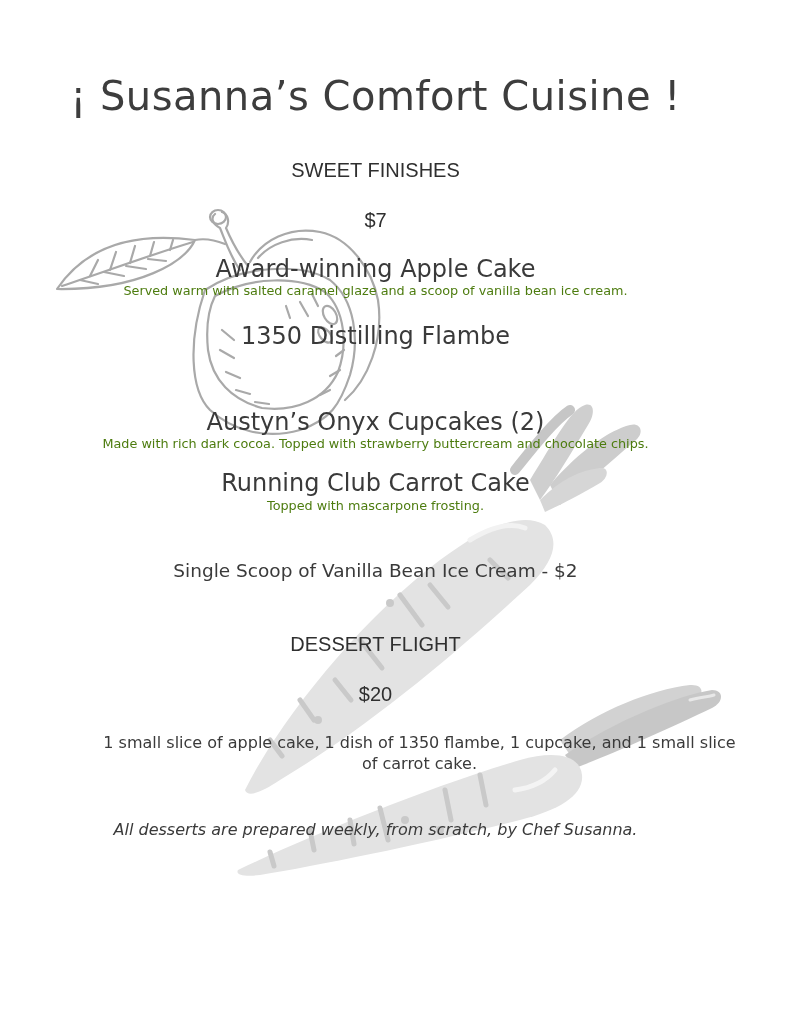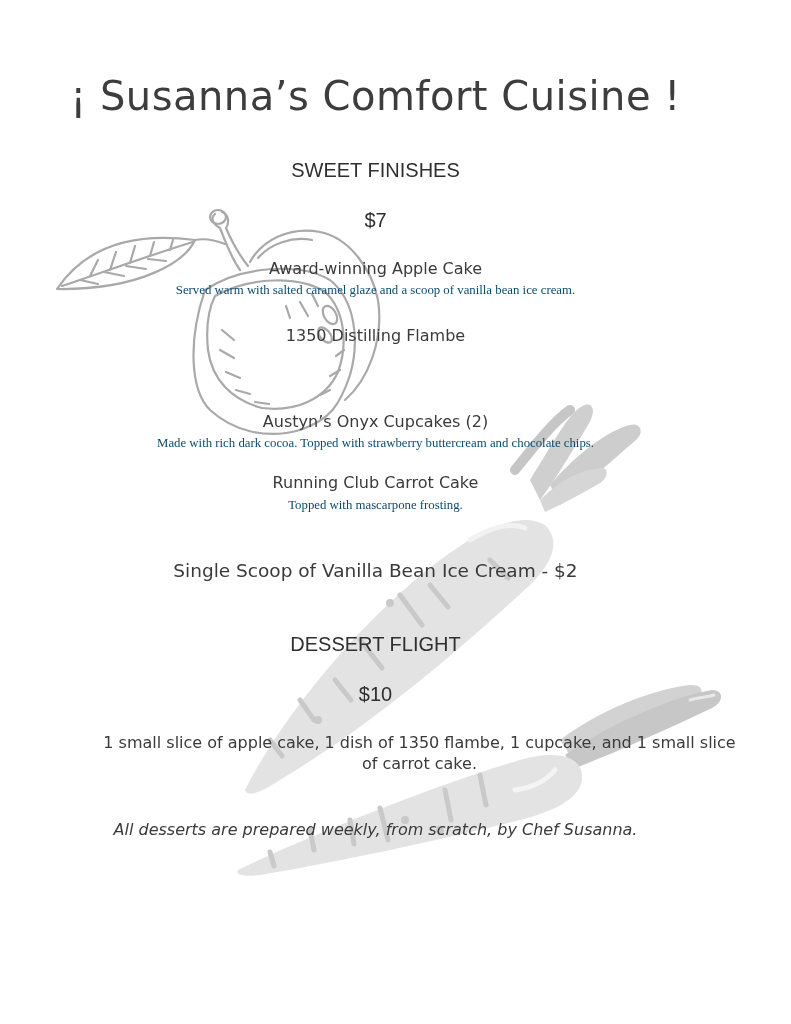--- a/index.html
+++ b/index.html
@@ -54,29 +54,28 @@
       color: #2f2f2f;
       line-height: 24px;
     }
     .price {
       font-family: "Liberation Sans", sans-serif;
       font-size: 20px;
       color: #2f2f2f;
       line-height: 24px;
     }
     .item-name {
-      font-size: 16px;
+      font-size: 24px;
       color: #3a3a3a;
       line-height: 22px;
     }
     .item-desc {
       font-size: 12.8px;
-      color: #0c4a6e;
+      color: #4d7c0f;
       line-height: 19px;
-      font-family: Liberation Serif, serif;
     }
     .wrap {
       white-space: normal;
       left: 80px;
       width: 631px;
     }
     .single {
       font-size: 18.5px;
       color: #3a3a3a;
       line-height: 24px;
@@ -185,19 +184,19 @@
 
   <div class="abs item-name" style="top:411px;">Austyn’s Onyx Cupcakes (2)</div>
   <div class="abs item-name" style="top:472px;">Running Club Carrot Cake</div>
 
   <div class="abs item-desc" style="top:434px;">Made with rich dark cocoa. Topped with strawberry buttercream and chocolate chips.</div>
   <div class="abs item-desc" style="top:496px;">Topped with mascarpone frosting.</div>
 
   <div class="abs single" style="top:559px;">Single Scoop of Vanilla Bean Ice Cream - $2</div>
 
   <div class="abs section-head" style="top:632px;">DESSERT FLIGHT</div>
-  <div class="abs price" style="top:682px;">$10</div>
+  <div class="abs price" style="top:682px;">$20</div>
 
   <div class="abs flight-desc wrap" style="top:732px; left:75px; width:641px;margin-left:24px;">1 small slice of apple cake, 1 dish of 1350 flambe, 1 cupcake, and 1 small slice of carrot cake.</div>
 
   <div class="abs footer-note" style="top:819px;">All desserts are prepared weekly, from scratch, by Chef Susanna.</div>
 
 </div>
 
 </body></html>

